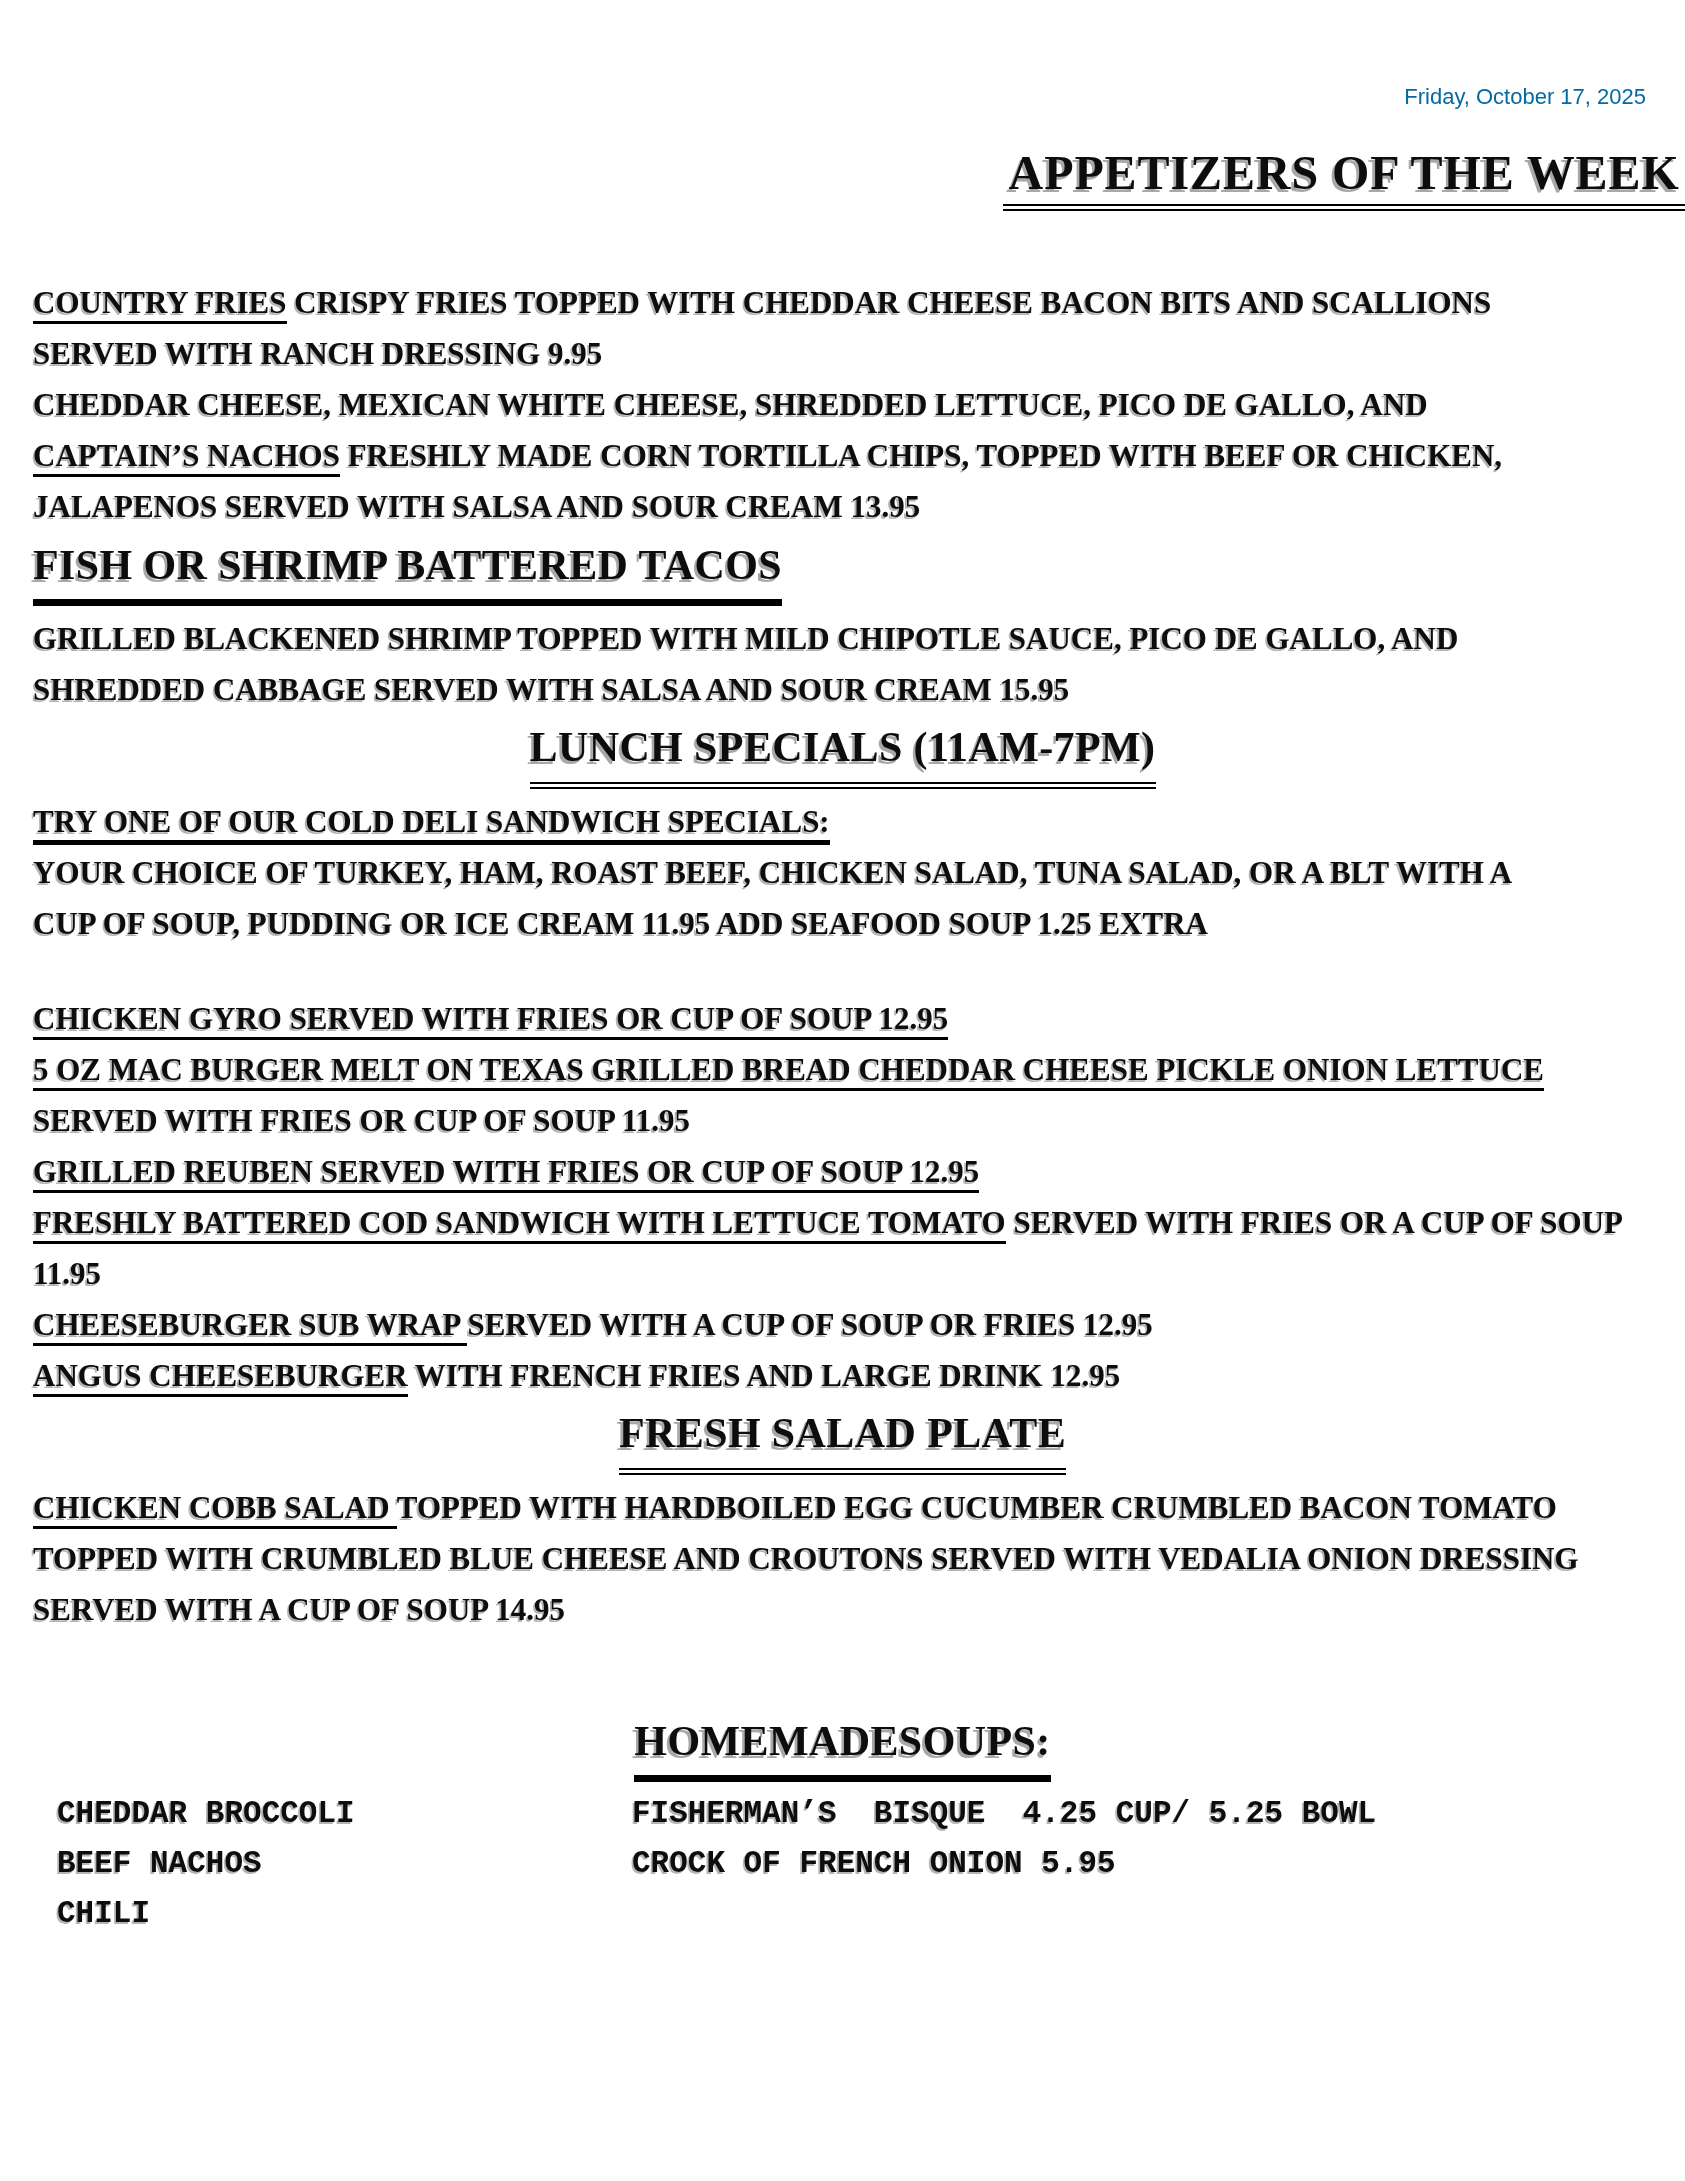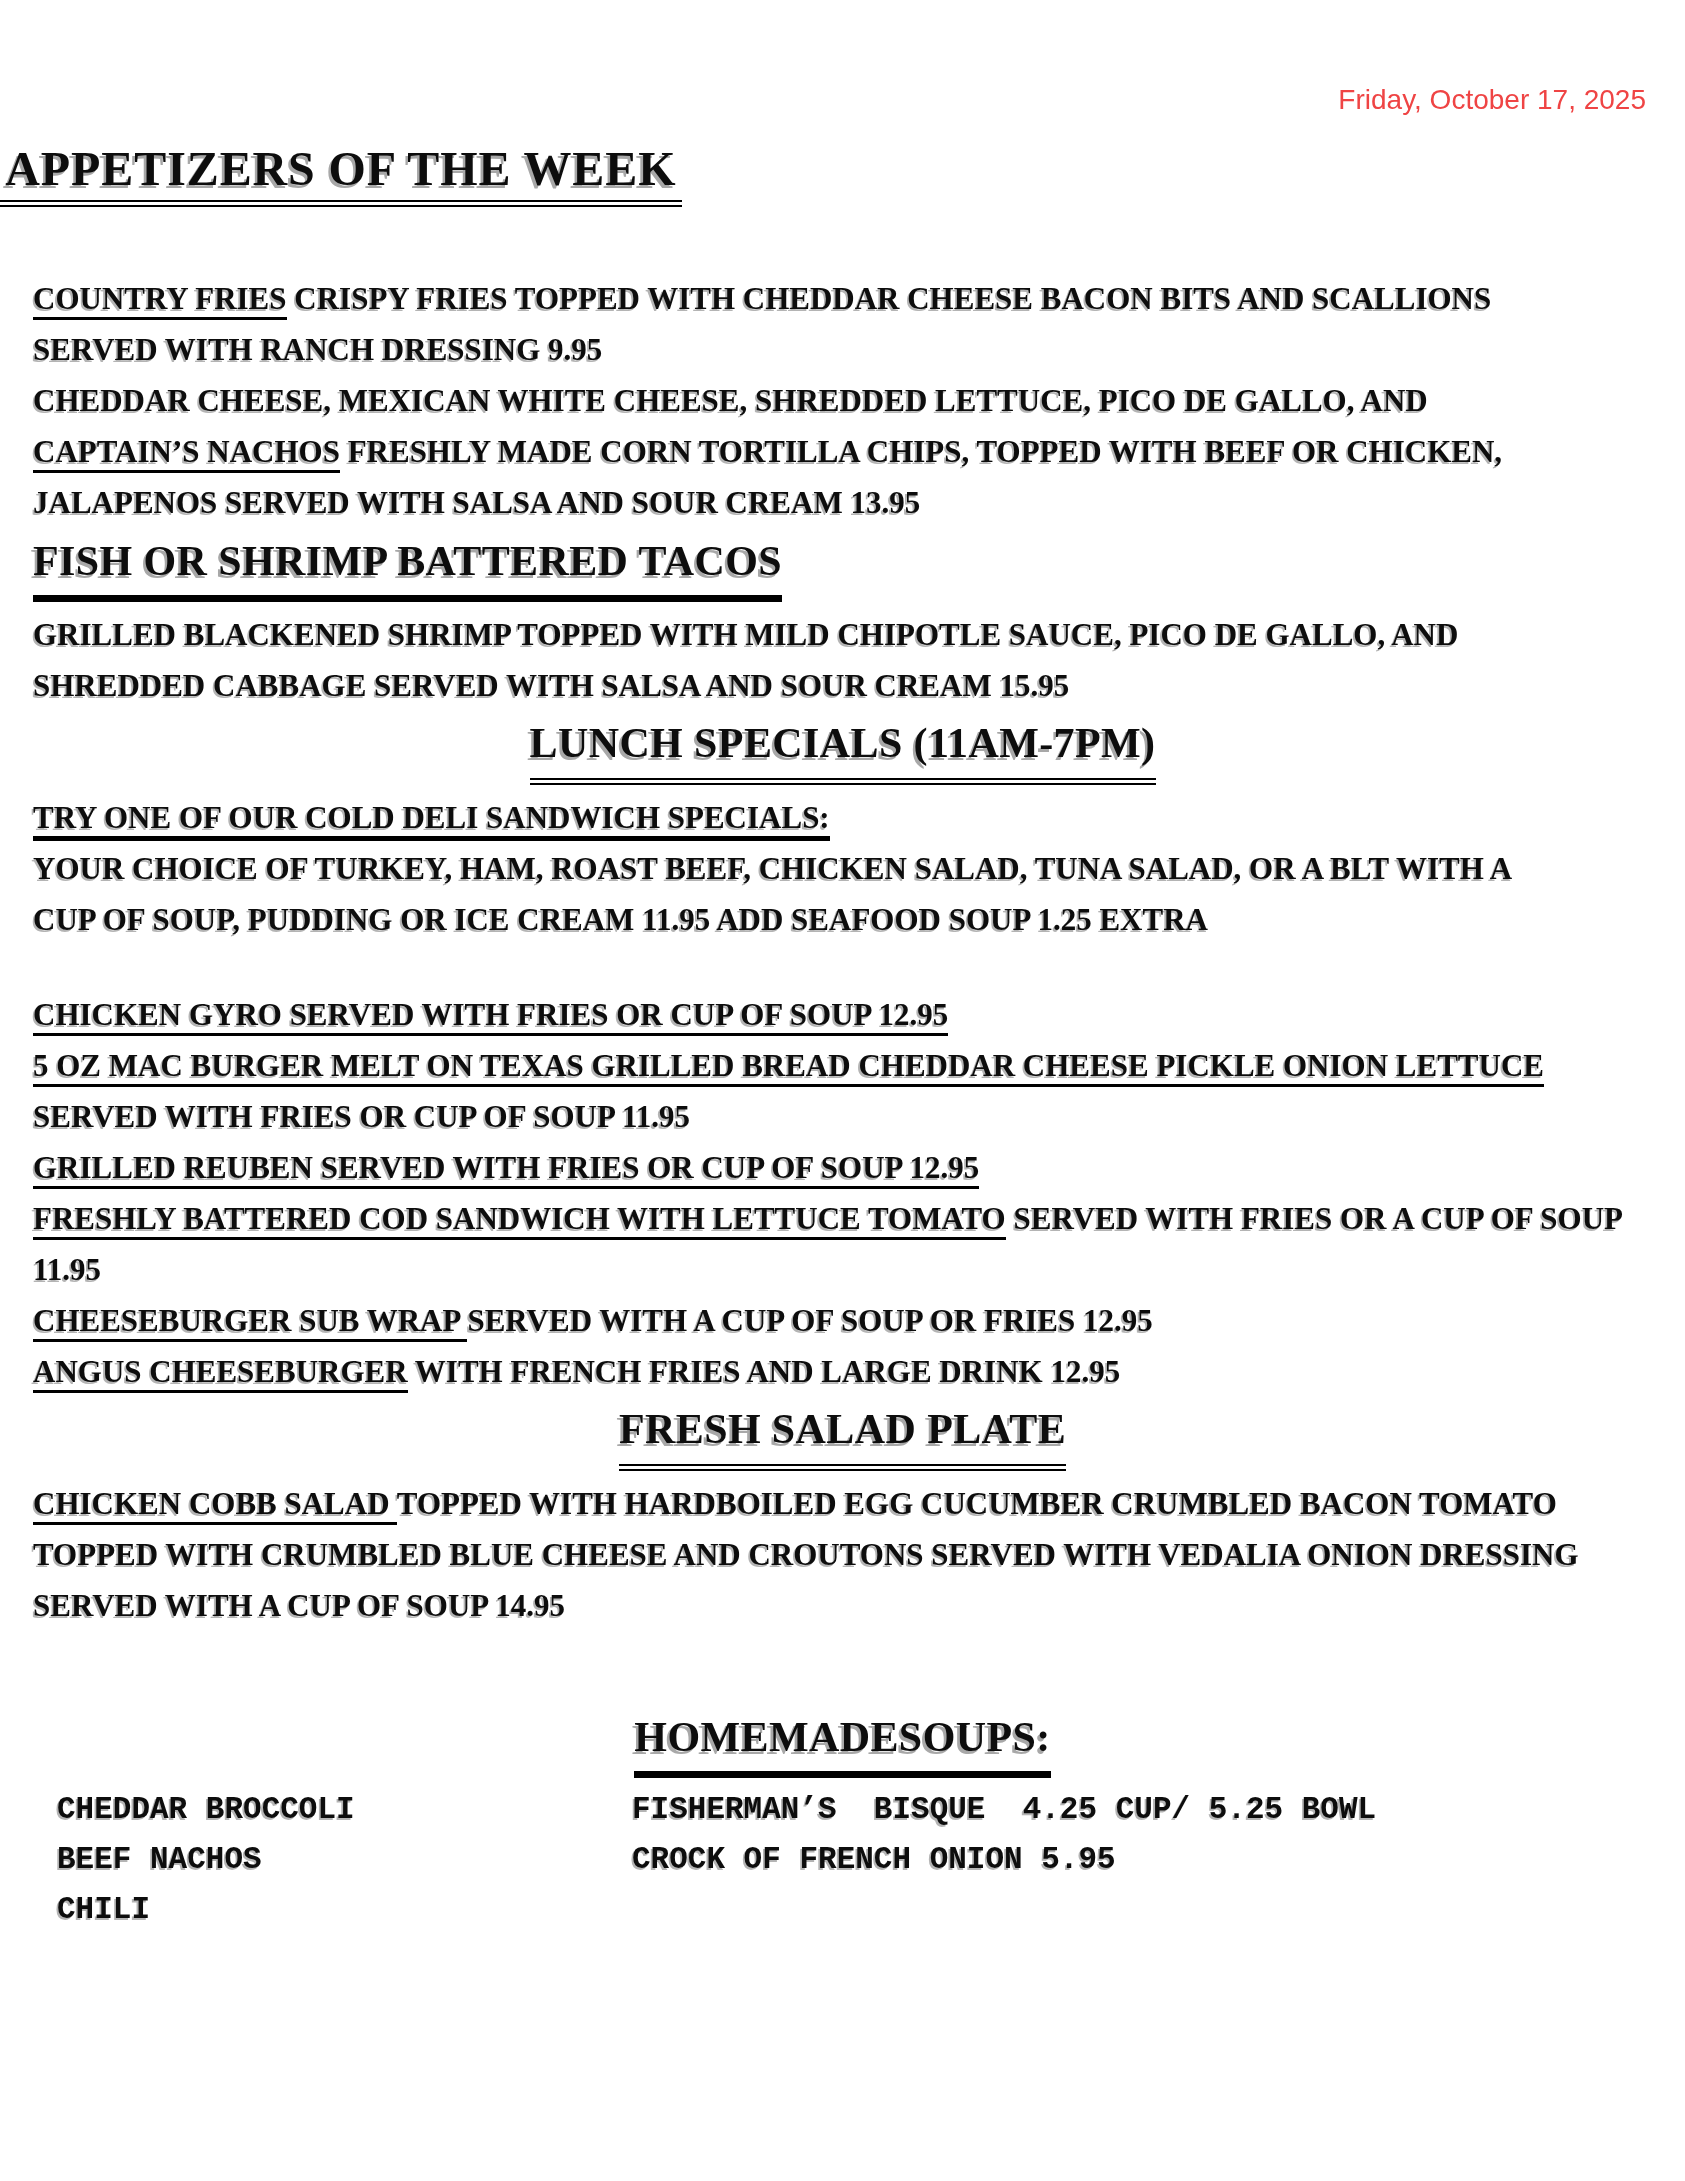--- a/index.html
+++ b/index.html
@@ -3,24 +3,24 @@
 <meta charset="utf-8">
 <style>
   html,body { margin:0; padding:0; background:#ffffff; }
   .page {
     position:relative; width:1685px; height:2181px; overflow:hidden;
     background:#ffffff; color:#0d0d0d;
     font-family:"Liberation Serif", serif;
   }
   .date-row {
     font-family:"Liberation Sans", sans-serif;
-    font-size:28px; color:#ef4444;
+    font-size:22px; color:#0369a1;
     text-align:right; padding:84px 39px 0 0;
   }
-  .title-row { text-align:left; margin-top:25px; }
+  .title-row { text-align:right; margin-top:35px; }
   .doc-title {
     display:inline-block; font-size:48px; font-weight:bold; letter-spacing:0.9px;
     border-bottom:7px double #000; padding:0 5.3px 4.4px 5.3px;
     text-shadow:-2.6px 2.6px 0 #a8a8a8;
   }
   .content { padding:66px 33px 0 33px; }
   .ln {
     font-size:31px; font-weight:bold; line-height:51px;
     white-space:nowrap; letter-spacing:0;
     text-shadow:-1.8px 1.8px 0 #b4b4b4;

